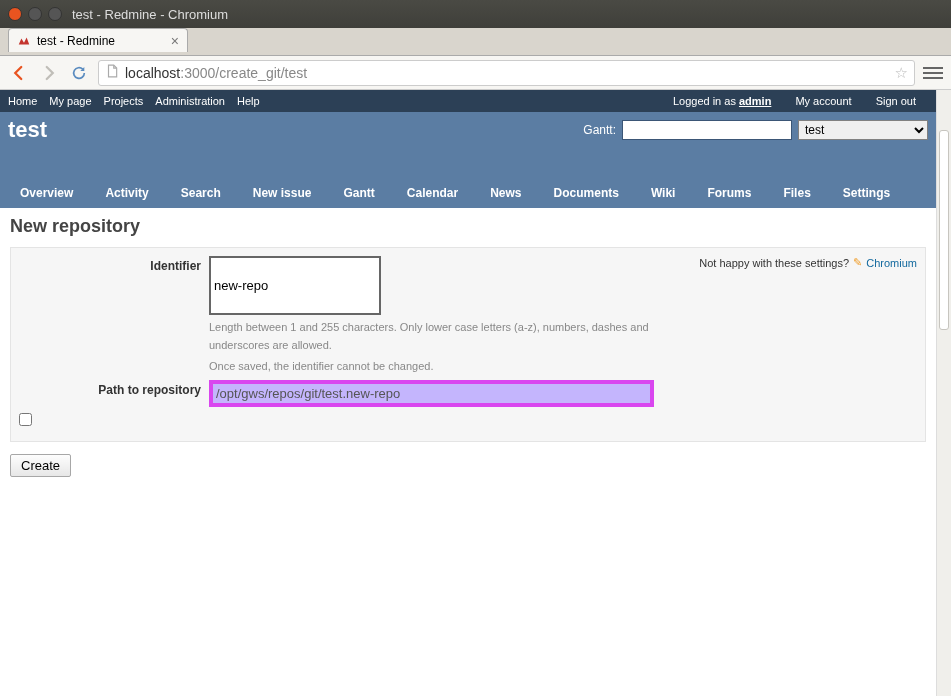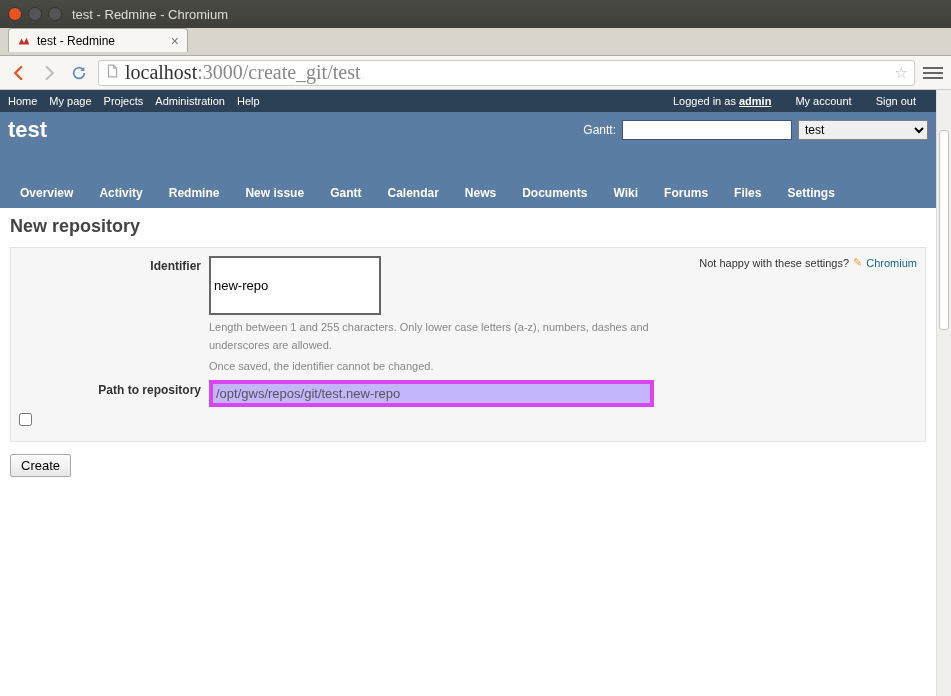--- a/index.html
+++ b/index.html
@@ -18,21 +18,21 @@
 .tab-favicon { width: 14px; height: 14px; display: inline-flex; }
 .tab-close { margin-left: auto; color: #777; font-size: 14px; line-height: 1; }
 
 
 .browser-bar { background: #f7f6f3; height: 34px; display: flex; align-items: center; padding: 0 8px; gap: 8px; border-bottom: 1px solid #ccc; }
 .nav-btn { width: 22px; height: 22px; display: inline-flex; align-items: center; justify-content: center; color: #888; }
 .nav-btn.back { color: #e95420; }
 .reload { color: #5a8bbf; }
 .url-bar { flex: 1; background: #fff; border: 1px solid #ccc; border-radius: 3px; height: 26px; display: flex; align-items: center; padding: 0 6px; gap: 6px; }
 .url-page-icon { color: #aaa; }
-.url-text { font-size: 20px; color: #333; font-family: Liberation Serif, serif; }
+.url-text { font-size: 14px; color: #333; }
 .url-text .host { color: #333; }
 .url-text .path { color: #888; }
 .star-icon { color: #bbb; margin-left: auto; font-size: 15px; }
 .hamburger { width: 20px; display: flex; flex-direction: column; gap: 3px; }
 .hamburger span { height: 2px; background: #666; }
 
 
 .viewport { display: flex; height: calc(696px - 28px - 28px - 34px); }
 .page { flex: 1; overflow: hidden; background: #fff; }
 .vscroll { width: 15px; background: #f0efeb; border-left: 1px solid #ddd; position: relative; }
@@ -47,21 +47,21 @@
 
 
 .header { background: #5b7da3; padding: 4px 8px 0 8px; color: #fff; }
 .header-row1 { display: flex; align-items: center; min-height: 28px; }
 .header-row1 h1 { font-size: 22px; font-weight: bold; color: #fff; }
 .search-area { margin-left: auto; display: flex; align-items: center; gap: 6px; }
 .search-area label { color: #fff; font-size: 12px; }
 .search-input { width: 170px; height: 20px; border: 1px solid #3b5676; padding: 0 4px; font-size: 12px; }
 .project-select { width: 130px; height: 20px; font-size: 12px; border: 1px solid #808080; background: #efefef; padding: 0 2px; }
 .header-spacer { height: 32px; }
-.main-menu { display: flex; gap: 2px; margin-top: 4px; }
+.main-menu { display: flex; gap: 8px; margin-top: 4px; }
 .main-menu a { color: #fff; text-decoration: none; font-weight: bold; font-size: 12px; padding: 6px 12px 8px; display: block; }
 
 
 .content { padding: 8px 10px; }
 .content h2 { font-size: 18px; color: #444; margin-bottom: 10px; font-weight: bold; }
 .box { background: #f6f6f6; border: 1px solid #e4e4e4; padding: 8px; position: relative; }
 .contextual { position: absolute; right: 8px; top: 8px; font-size: 11px; color: #333; display: flex; align-items: center; gap: 4px; }
 .contextual a { color: #13699e; text-decoration: none; }
 .pencil { color: #f0a030; }
 
@@ -161,21 +161,21 @@
           <input class="search-input" type="text" value="" style="">
           <select class="project-select">
             <option>test</option>
           </select>
         </div>
       </div>
       <div class="header-spacer"></div>
       <div class="main-menu">
         <a href="#">Overview</a>
         <a href="#">Activity</a>
-        <a href="#">Redmine</a>
+        <a href="#">Search</a>
         <a href="#">New issue</a>
         <a href="#">Gantt</a>
         <a href="#">Calendar</a>
         <a href="#">News</a>
         <a href="#">Documents</a>
         <a href="#">Wiki</a>
         <a href="#">Forums</a>
         <a href="#">Files</a>
         <a href="#">Settings</a>
       </div>

